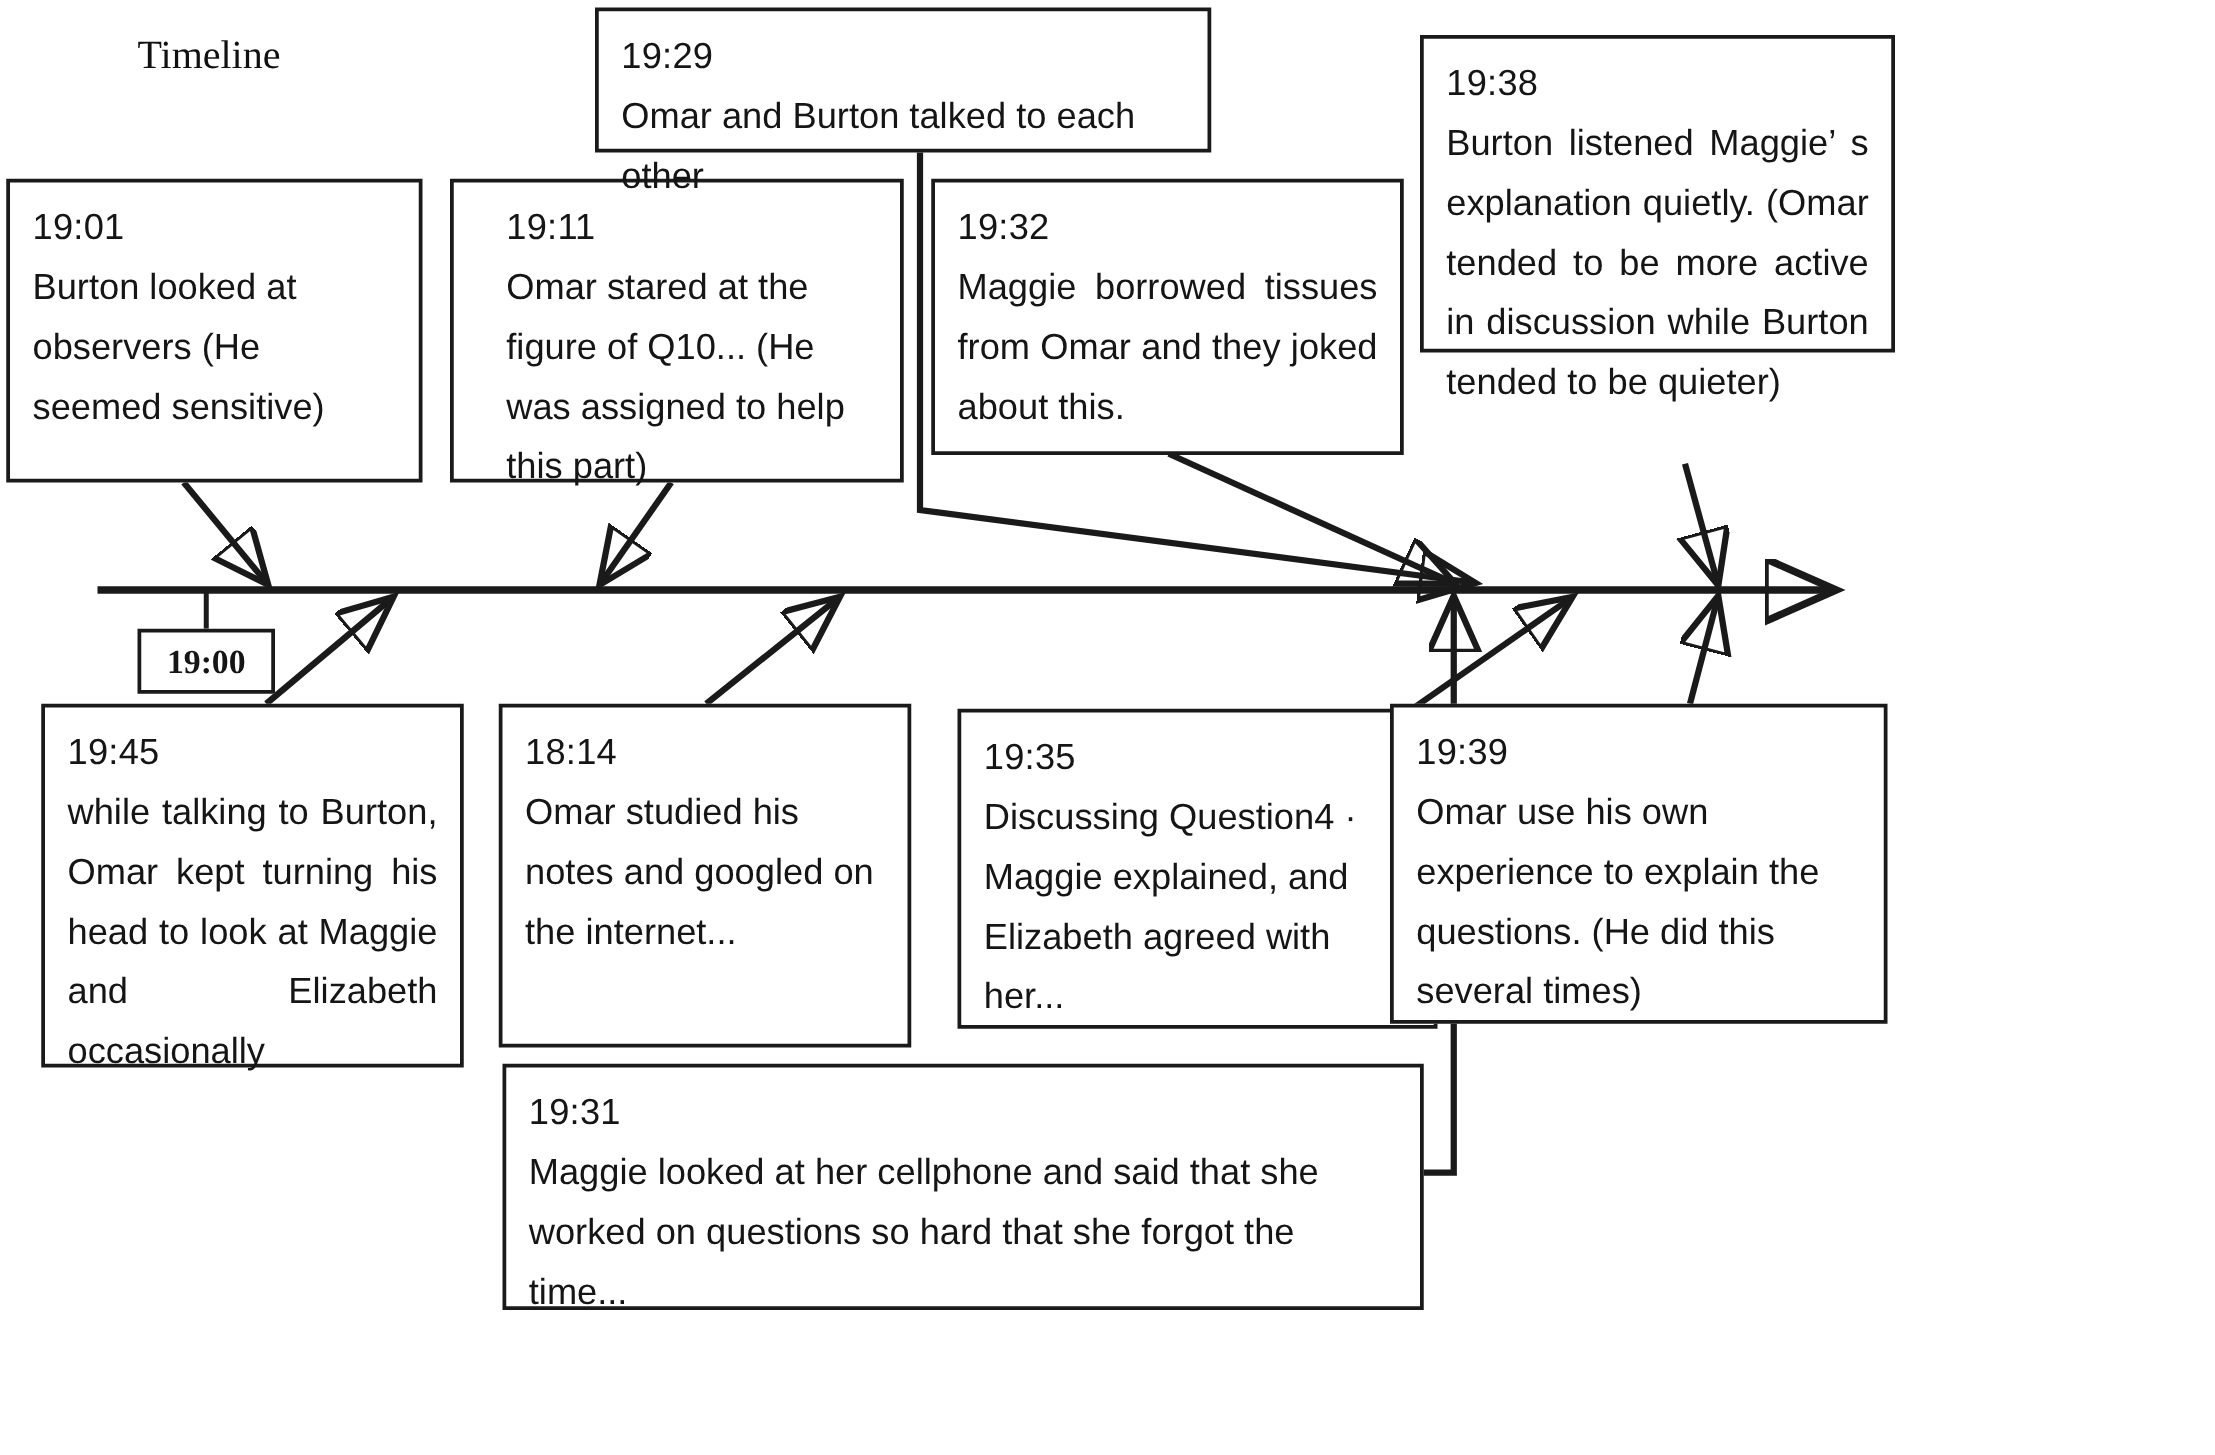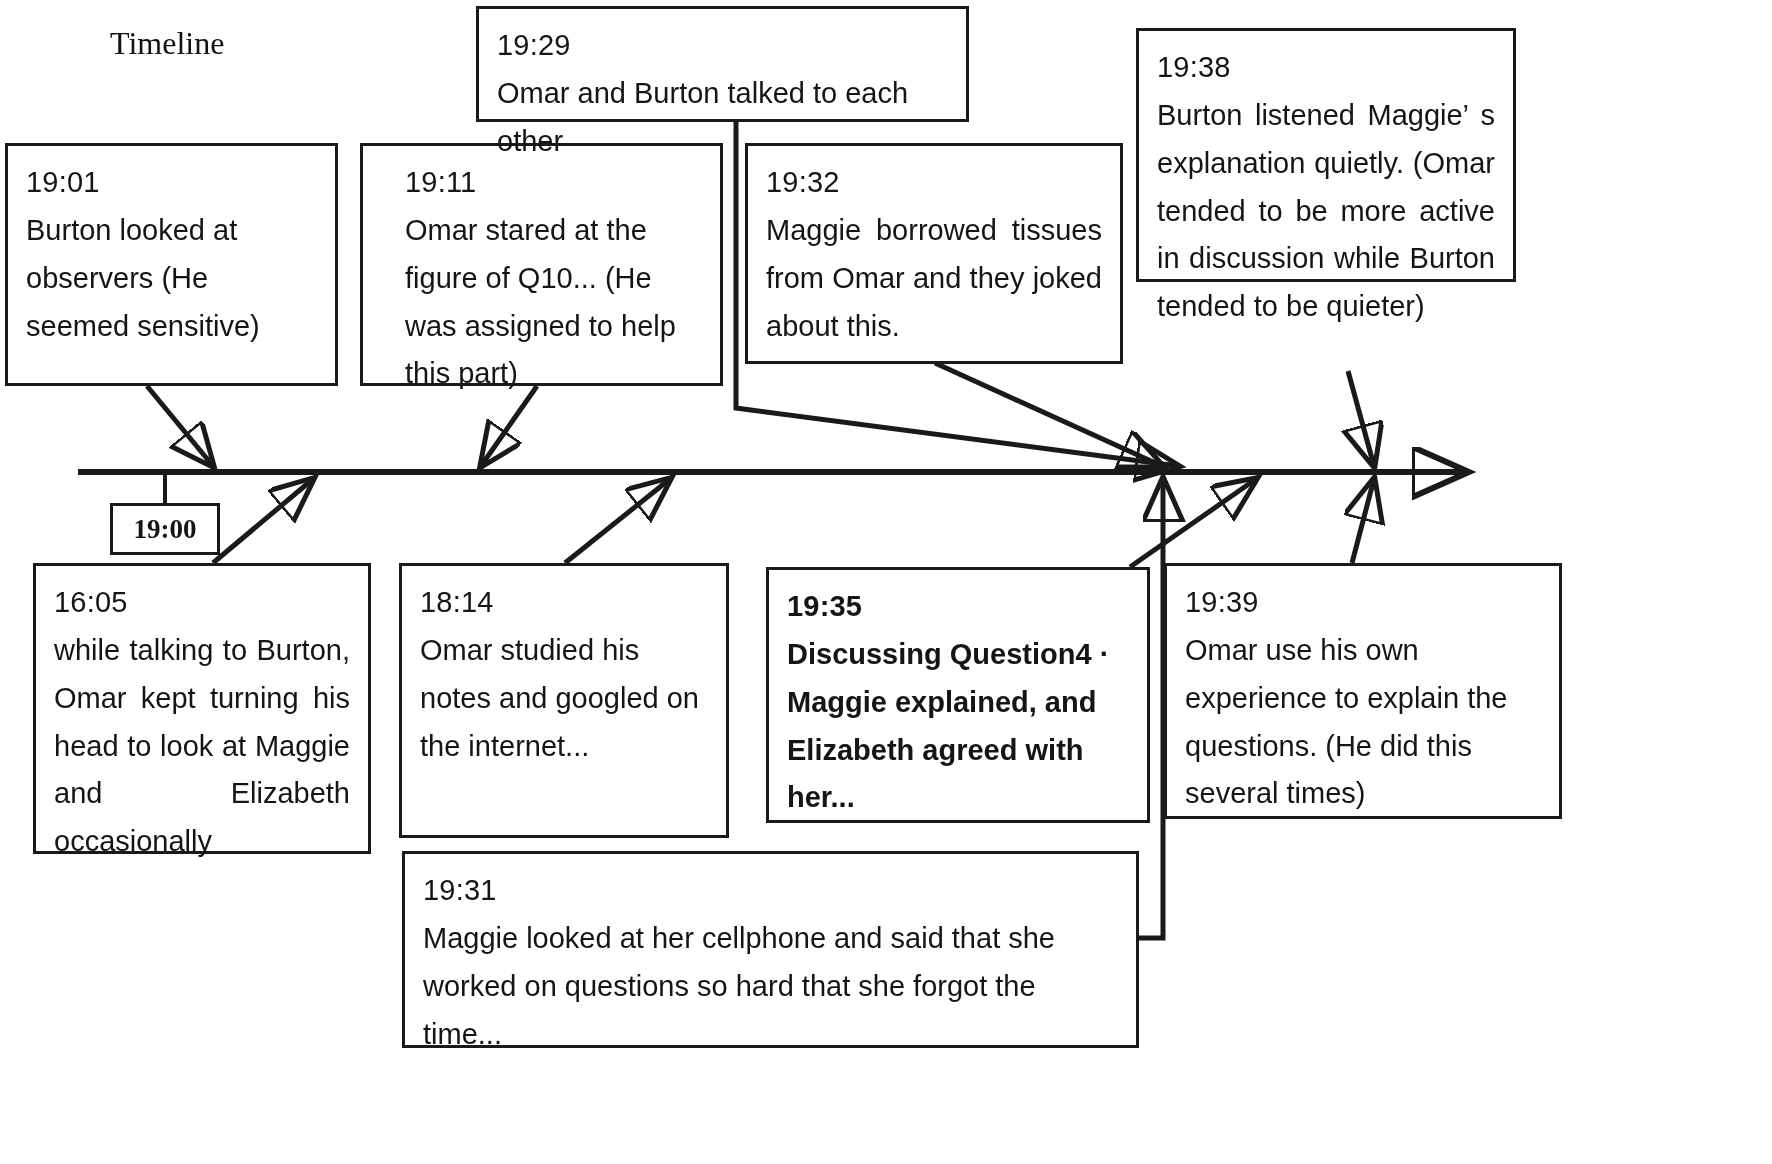--- a/index.html
+++ b/index.html
@@ -142,35 +142,35 @@
   <div class="ebox just" style="left:1136px; top:28px; width:380px; height:254px;">
     <div class="etime">19:38</div>
     <div class="etext">Burton listened Maggie’ s explanation quietly. (Omar tended to be more active in discussion while Burton tended to be quieter)</div>
   </div>
 
   <div id="tick-label" style="left:110px; top:503px; width:110px; height:52px;">
     <span>19:00</span>
   </div>
 
   <div class="ebox just" style="left:33px; top:563px; width:338px; height:291px;">
-    <div class="etime">16:05</div>
+    <div class="etime">19:45</div>
     <div class="etext">while talking to Burton, Omar kept turning his head to look at Maggie and Elizabeth occasionally</div>
   </div>
 
   <div class="ebox left" style="left:399px; top:563px; width:330px; height:275px;">
     <div class="etime">18:14</div>
     <div class="etext">Omar studied his notes and googled on the internet...</div>
   </div>
 
-  <div class="ebox left" style="left:766px; top:567px; width:384px; height:256px;font-weight:bold;">
+  <div class="ebox left" style="left:766px; top:567px; width:384px; height:256px;">
     <div class="etime">19:35</div>
     <div class="etext">Discussing Question4 · Maggie explained, and Elizabeth agreed with her...</div>
   </div>
 
-  <div class="ebox left" style="left:1164px; top:563px; width:398px; height:256px;">
+  <div class="ebox left" style="left:1112px; top:563px; width:398px; height:256px;">
     <div class="etime">19:39</div>
     <div class="etext">Omar use his own experience to explain the questions. (He did this several times)</div>
   </div>
 
   <div class="ebox left" style="left:402px; top:851px; width:737px; height:197px;">
     <div class="etime">19:31</div>
     <div class="etext">Maggie looked at her cellphone and said that she worked on questions so hard that she forgot the time...</div>
   </div>
 
 </div>

